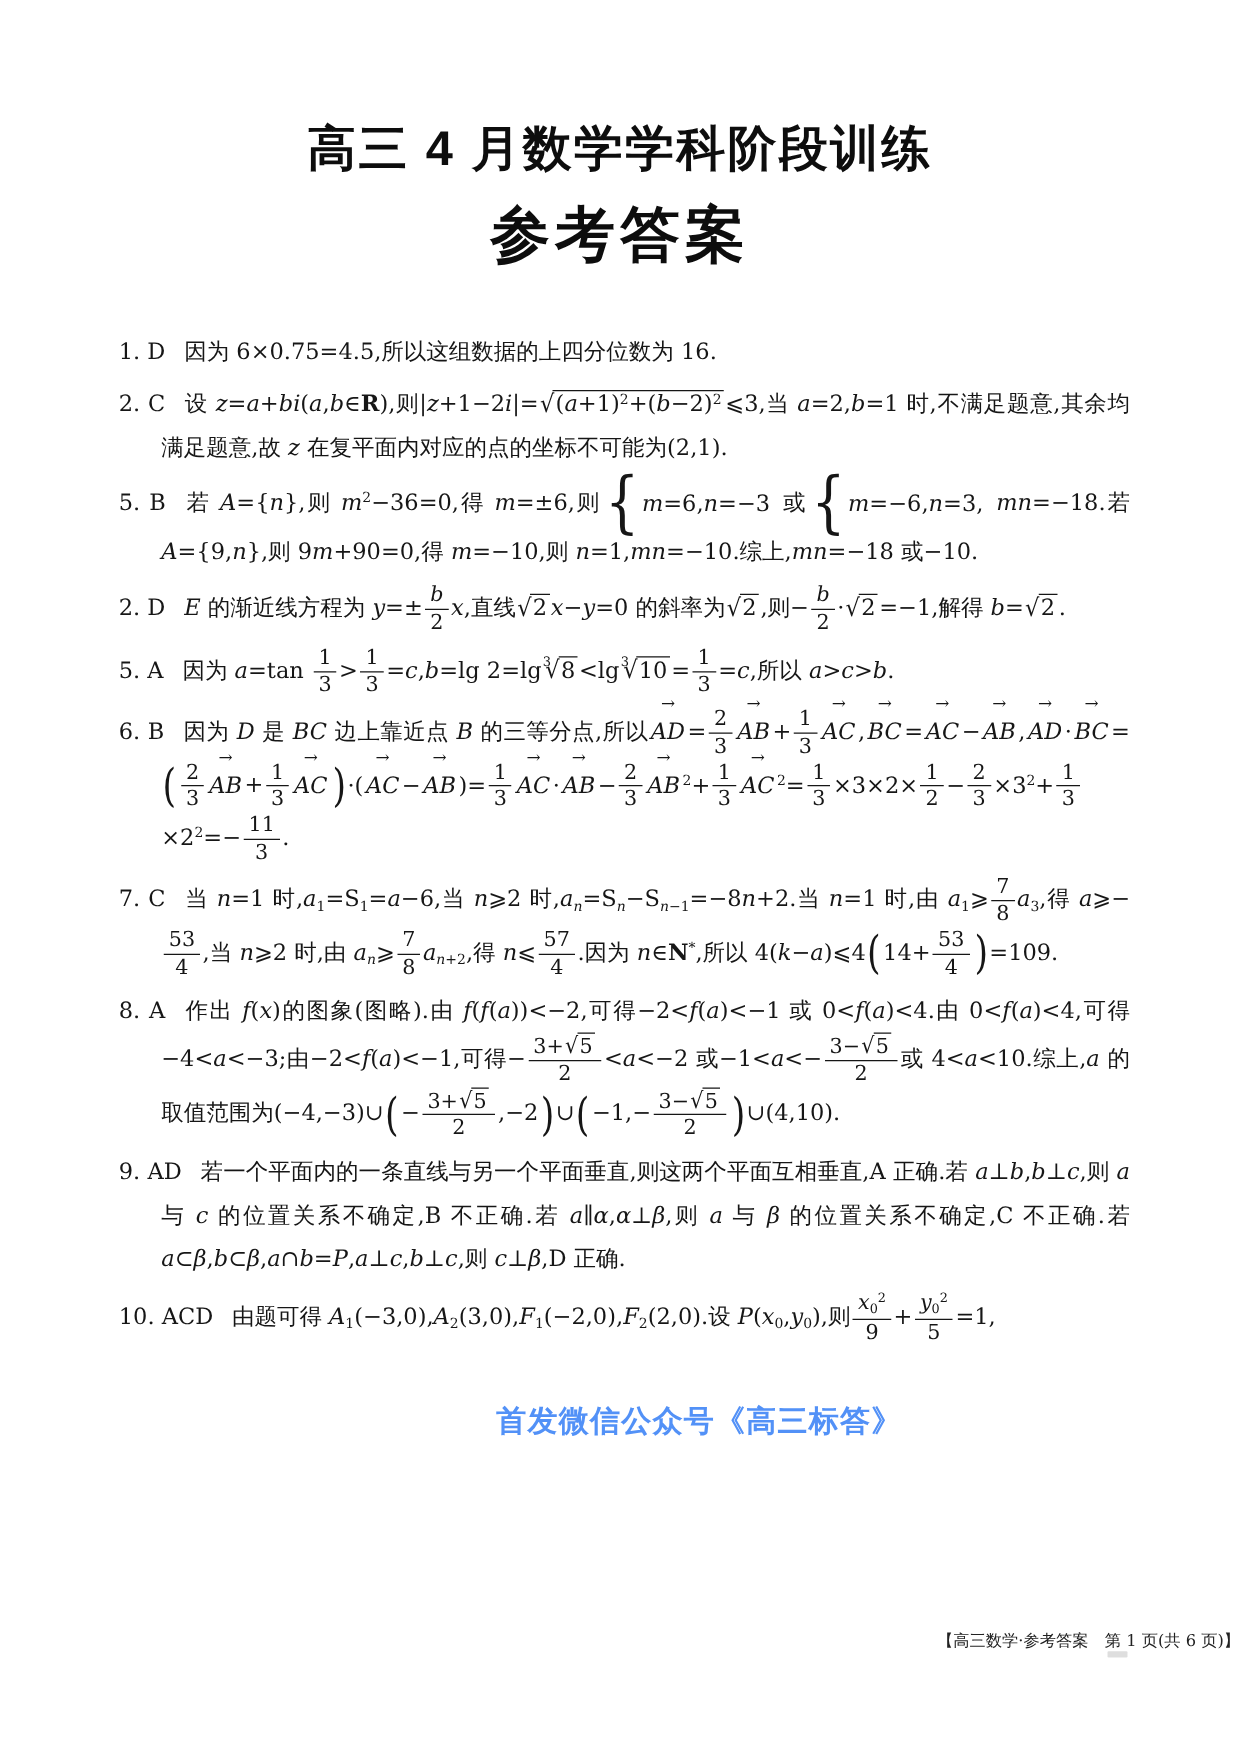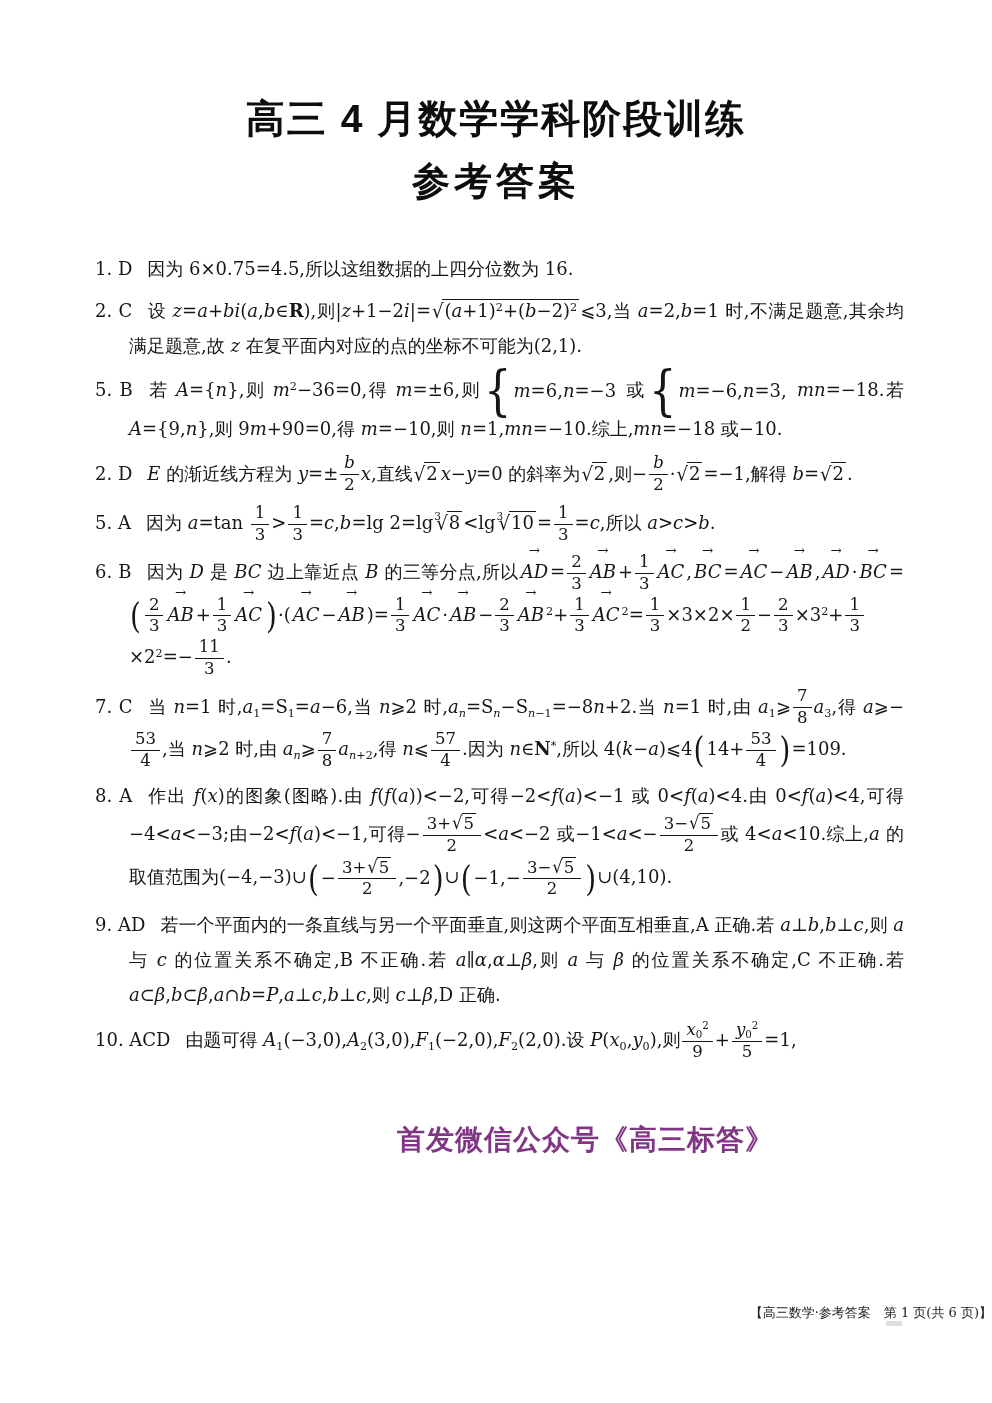--- a/index.html
+++ b/index.html
@@ -19,21 +19,21 @@
     font-weight:900;
     font-size:39px;
     letter-spacing:2px;
     color:#0d0d0d;
   }
   .subtitle{
     margin:10px 0 0 0;
     text-align:center;
     font-family:"Liberation Sans","DejaVu Sans",sans-serif;
     font-weight:900;
-    font-size:38px;
+    font-size:48px;
     letter-spacing:4px;
     color:#0d0d0d;
   }
   .answers{
     margin:44px 88px 0 95px;
     font-size:18px;
     text-align:justify;
   }
   .answer{
     margin-bottom:7px;
@@ -69,22 +69,22 @@
     font-size:2.4em;line-height:0.95;transform:scaleY(1.25);
     font-weight:400;margin-right:2px;display:inline-block;
   }
   .cases .rows{display:inline-flex;flex-direction:row;align-items:flex-end;line-height:1.5;}
   .bigp{display:inline-flex;align-items:center;vertical-align:middle;text-indent:0;}
   .bigp .p{font-size:1.55em;line-height:1;transform:scaleY(1.3);font-weight:400;padding:0 1px;}
   .bigp .bpc{display:inline-block;padding:0 1px;}
   
   .watermark{
     position:absolute;left:397px;top:1121px;
-    color:#701a75;opacity:0.88;
-    font-size:28px;font-weight:700;letter-spacing:1px;
+    color:#3b82f6;opacity:0.88;
+    font-size:24px;font-weight:700;letter-spacing:1px;
     font-family:"DejaVu Serif","Liberation Serif",serif;
     z-index:3;pointer-events:none;white-space:nowrap;
   }
   .footer{
     position:absolute;left:0;right:0;top:1304px;
     text-align:right;font-size:13px;color:#222;z-index:2;
     background:transparent;
   }
   .corner-mark{
     position:absolute;left:886px;top:1321px;width:16px;height:5px;

